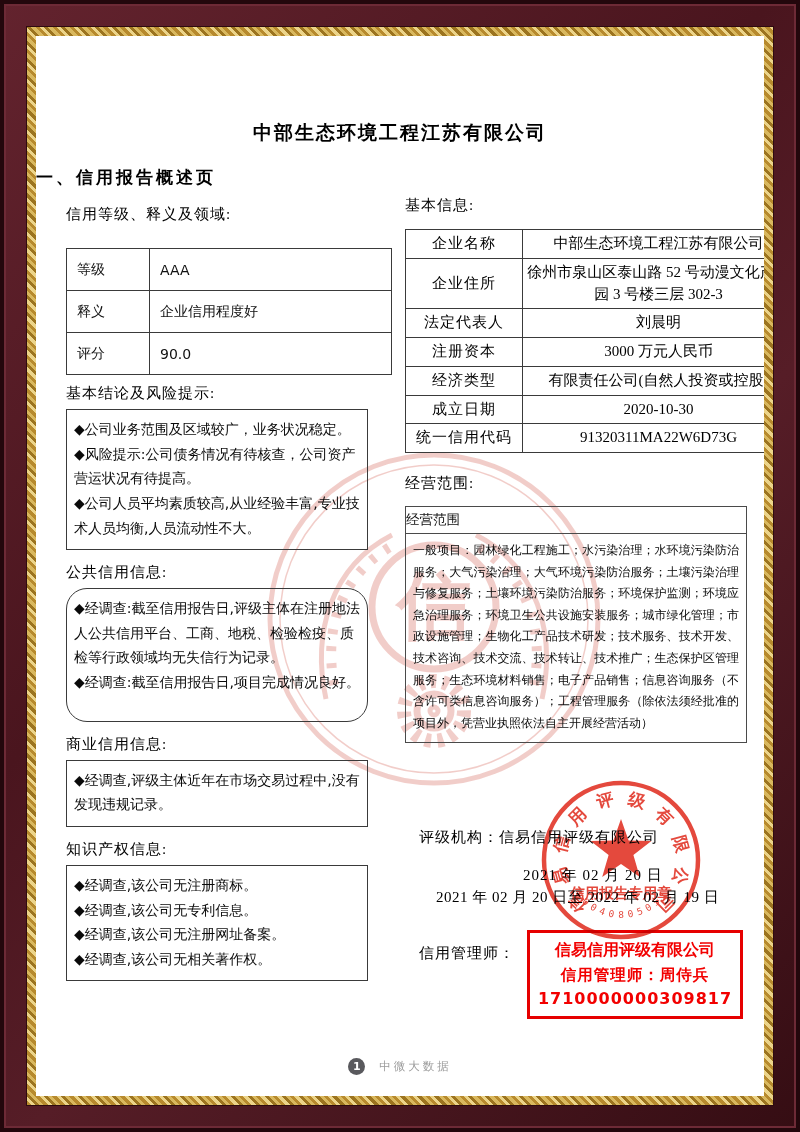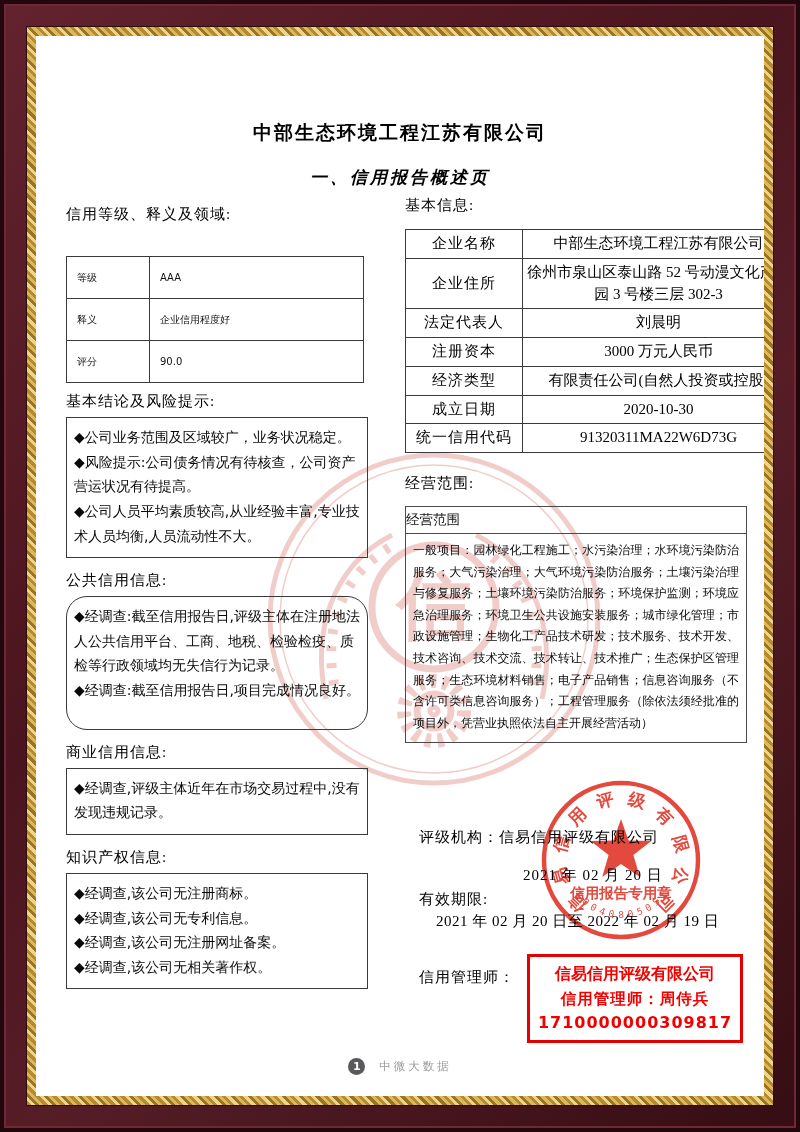--- a/index.html
+++ b/index.html
@@ -22,29 +22,29 @@
   .page{
     position:absolute;inset:36px;background:#ffffff;overflow:hidden;
   }
   
   .serif{font-family:"Liberation Serif","DejaVu Serif",serif;}
   .doc-title{
     position:absolute;top:84px;left:0;width:100%;text-align:center;
     font-size:19px;font-weight:bold;letter-spacing:2px;color:#000;
   }
   .doc-subtitle{
-    position:absolute;top:130px;left:0;width:100%;text-align:center;
-    font-size:17px;font-weight:bold;letter-spacing:3px;color:#000;font-style:italic;
+    position:absolute;top:130px;left:0;width:100%;
+    font-size:17px;font-weight:bold;letter-spacing:3px;color:#000;
   }
   .sec-h{font-size:15px;color:#000;letter-spacing:1px;}
   
   .col-left{position:absolute;left:30px;top:160px;width:302px;z-index:2;}
   .rating-table{
-    width:298px;border-collapse:collapse;margin-top:32px;
-    font-family:"DejaVu Sans","Liberation Sans",sans-serif;font-size:10px;color:#111;
+    width:326px;border-collapse:collapse;margin-top:24px;
+    font-family:"DejaVu Sans","Liberation Sans",sans-serif;font-size:14px;color:#111;
   }
   .rating-table td{border:1px solid #3a3a3a;height:41px;padding:0 10px;}
   .rating-table td.lbl{width:62px;}
   .bullet-box{
     border:1px solid #3a3a3a;margin-top:6px;margin-bottom:13px;
     padding:7px 5px 9px 7px;
     font-family:"DejaVu Sans","Liberation Sans",sans-serif;
     font-size:14px;line-height:1.76;color:#0a0a0a;
   }
   .bullet-box p{margin:0;}
@@ -209,21 +209,20 @@
       <div class="sec-h scope-h">经营范围:</div>
       <div class="scope-table">
         <div class="scope-head">经营范围</div>
         <div class="scope-body">一般项目：园林绿化工程施工；水污染治理；水环境污染防治服务；大气污染治理；大气环境污染防治服务；土壤污染治理与修复服务；土壤环境污染防治服务；环境保护监测；环境应急治理服务；环境卫生公共设施安装服务；城市绿化管理；市政设施管理；生物化工产品技术研发；技术服务、技术开发、技术咨询、技术交流、技术转让、技术推广；生态保护区管理服务；生态环境材料销售；电子产品销售；信息咨询服务（不含许可类信息咨询服务）；工程管理服务（除依法须经批准的项目外，凭营业执照依法自主开展经营活动）</div>
       </div>
     </div>
 
     <div class="br-block">
       <div class="agency-line"><span>评级机构：</span><span>信易信用评级有限公司</span></div>
       <div class="report-date">2021 年 02 月 20 日</div>
-      <div class="validity-label">有效期限:</div>
       <div class="validity-line">2021 年 02 月 20 日至 2022 年 02 月 19 日</div>
       <div class="manager-row">
         <span class="manager-label">信用管理师：</span>
         <div class="manager-box">
           <div class="l1">信易信用评级有限公司</div>
           <div class="l2">信用管理师：周侍兵</div>
           <div class="l3">1710000000309817</div>
         </div>
       </div>
     </div>

